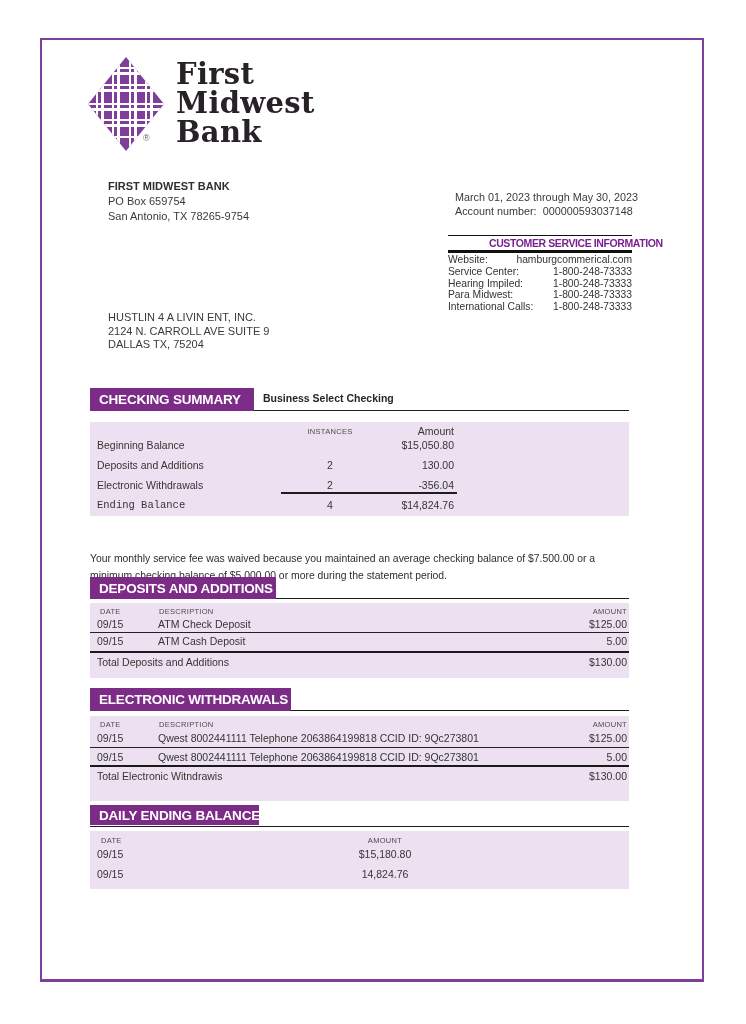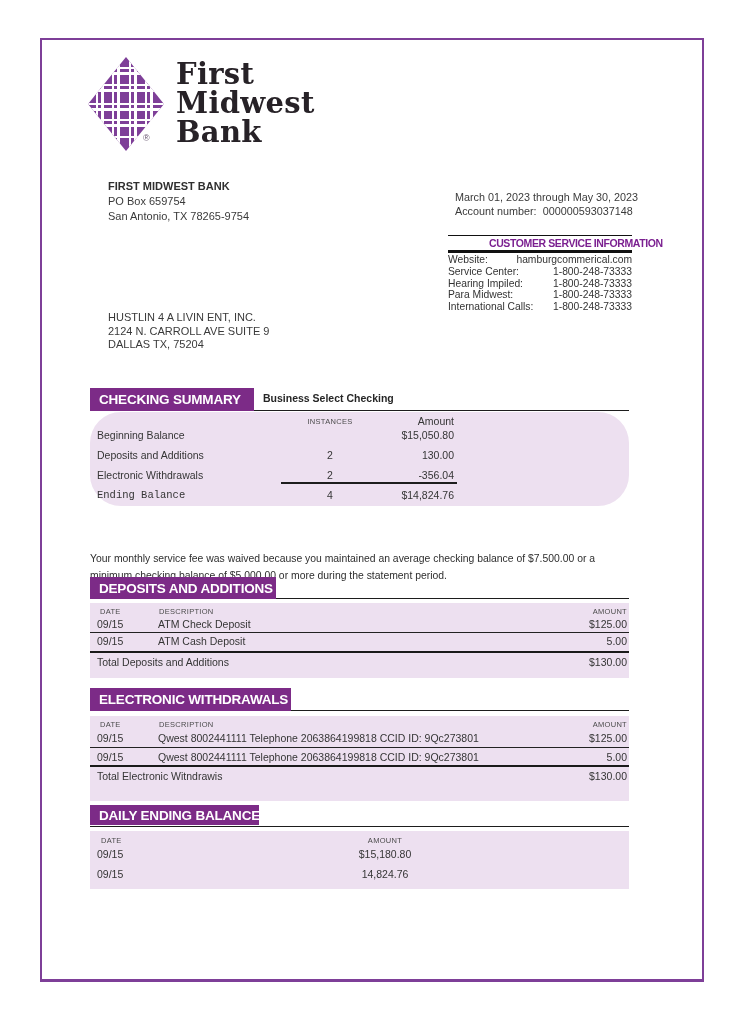--- a/index.html
+++ b/index.html
@@ -130,21 +130,21 @@
     <div>HUSTLIN 4 A LIVIN ENT, INC.</div>
     <div>2124 N. CARROLL AVE SUITE 9</div>
     <div>DALLAS TX, 75204</div>
   </div>
 
   <div class="abs" style="left:90px;top:388px;width:539px;height:124px;">
     <div class="hline" style="position:absolute;left:0;top:21.5px;width:539px;"></div>
     <div class="sec-title" style="position:absolute;left:0;top:0;width:164px;height:23px;">CHECKING SUMMARY</div>
     <div style="position:absolute;left:173px;top:4px;font-size:10.5px;font-weight:700;color:#262626;">Business Select Checking</div>
 
-    <div class="tbl" style="position:absolute;left:0;top:24px;width:539px;height:94px;border-radius:31px;">
+    <div class="tbl" style="position:absolute;left:0;top:34px;width:539px;height:94px;">
       <div class="colhead c" style="position:absolute;left:180px;top:5px;width:120px;">INSTANCES</div>
       <div class="cell r" style="position:absolute;left:260px;top:3px;width:104px;">Amount</div>
 
       <div>
         <div class="cell" style="position:absolute;left:7px;top:17px;">Beginning Balance</div>
         <div class="cell c" style="position:absolute;left:180px;top:17px;width:120px;"></div>
         <div class="cell r" style="position:absolute;left:260px;top:17px;width:104px;">$15,050.80</div>
       </div>
       <div>
         <div class="cell" style="position:absolute;left:7px;top:37px;">Deposits and Additions</div>

